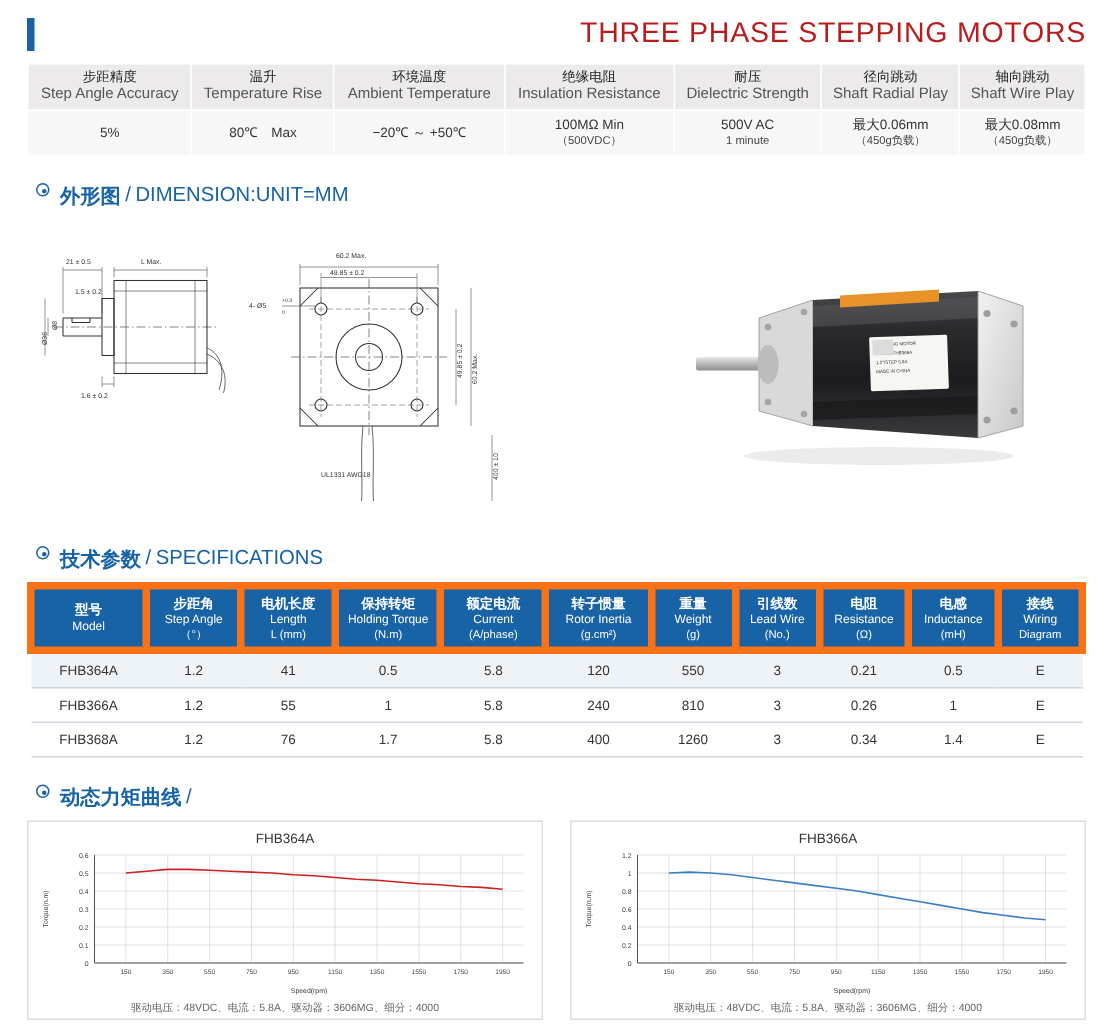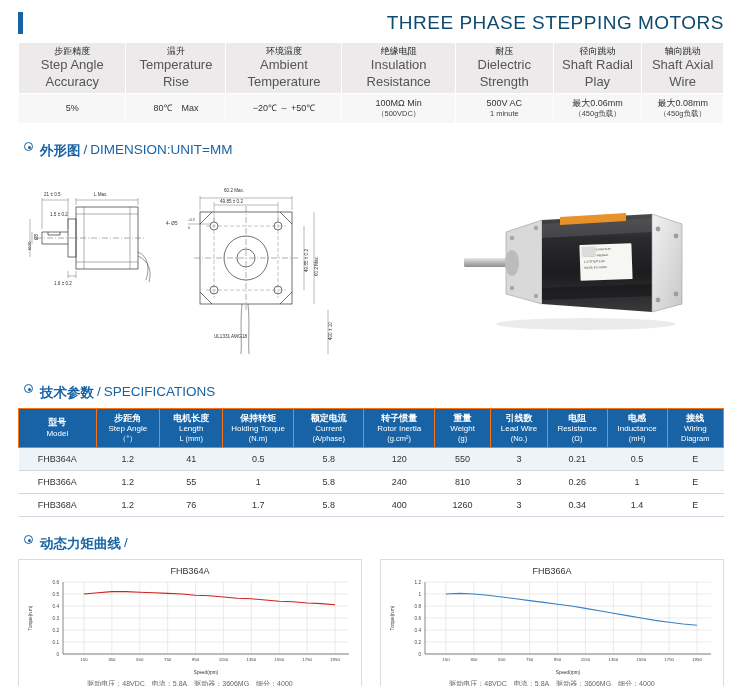--- a/index.html
+++ b/index.html
@@ -24,21 +24,21 @@
   }
   .header-bar {
     width: 5px; height: 22px; background: #1763a6; margin-right: 8px;
   }
   .header-cn {
     font-size: 17px; font-weight: bold; color: #1763a6; letter-spacing: 1px;
     white-space: nowrap;
   }
   .header-en {
     margin-left: auto;
-    font-size: 19px; color: #0c4a6e; letter-spacing: 0.5px;
+    font-size: 19px; color: #b91c1c; letter-spacing: 0.5px;
     font-family: "Liberation Sans", sans-serif;
     white-space: nowrap;
   }
 
   
   .topspec {
     margin: 4px 18px 0 18px;
     border-collapse: collapse;
     width: 706px;
     background: #f3f3f3;
@@ -47,21 +47,21 @@
     border: 1px solid #ffffff;
     text-align: center;
     vertical-align: middle;
     padding: 3px 2px;
     font-size: 8.5px;
     color: #333;
     line-height: 1.25;
   }
   .topspec .head td { background: #eceaea; height: 28px; }
   .topspec .head .cn { font-size: 9px; color: #222; display: block; }
-  .topspec .head .en { font-size: 13px; color: #555; display: block; }
+  .topspec .head .en { font-size: 10px; color: #555; display: block; }
   .topspec .vals td { background: #f7f7f7; height: 30px; font-size: 9px; }
   .topspec .vals .sub { font-size: 7.5px; display: block; color: #444; }
 
   
   .section-title {
     margin: 18px 18px 6px 24px;
     display: flex; align-items: flex-start;
     font-size: 13.5px;
     color: #1763a6;
     font-weight: bold;
@@ -97,21 +97,21 @@
     margin: 2px 18px 0 18px;
     width: 706px;
     border-collapse: collapse;
   }
   .spec-table th {
     background: #1763a6;
     color: #ffffff;
     font-size: 9px;
     font-weight: bold;
     padding: 4px 2px;
-    border: 1px solid #f97316;
+    border: 5px solid #f97316;
     line-height: 1.25;
     text-align: center;
   }
   .spec-table th .en { display: block; font-weight: normal; font-size: 8px; }
   .spec-table th .unit { display: block; font-weight: normal; font-size: 7.5px; }
   .spec-table td {
     font-size: 9px;
     text-align: center;
     padding: 6px 2px;
     border-bottom: 1px solid #cfd8e0;
@@ -178,21 +178,21 @@
       <td>
         <span class="cn">耐压</span>
         <span class="en">Dielectric Strength</span>
       </td>
       <td>
         <span class="cn">径向跳动</span>
         <span class="en">Shaft Radial Play</span>
       </td>
       <td>
         <span class="cn">轴向跳动</span>
-        <span class="en">Shaft Axial Wire</span>
+        <span class="en">Shaft Wire Play</span>
       </td>
     </tr>
     <tr class="vals">
       <td>
         <span>5%</span>
         <span class="sub"></span>
       </td>
       <td>
         <span>80℃　Max</span>
         <span class="sub"></span>

